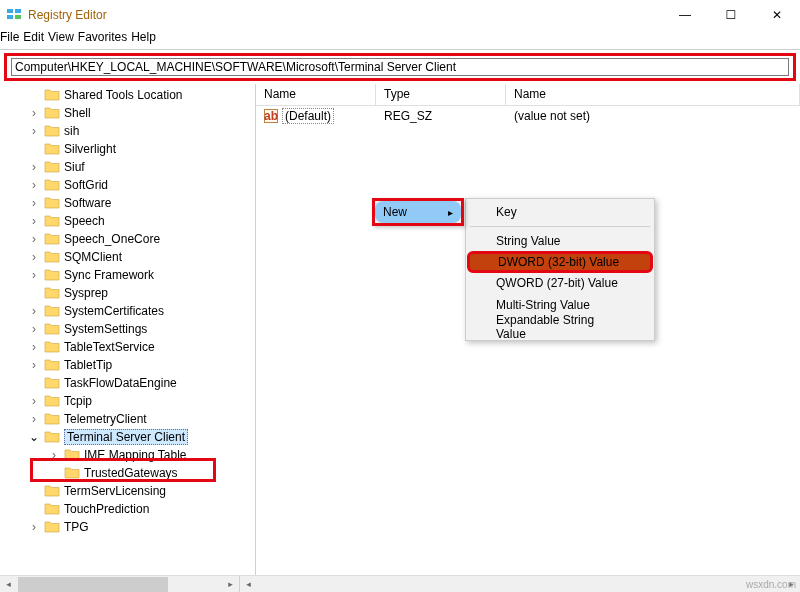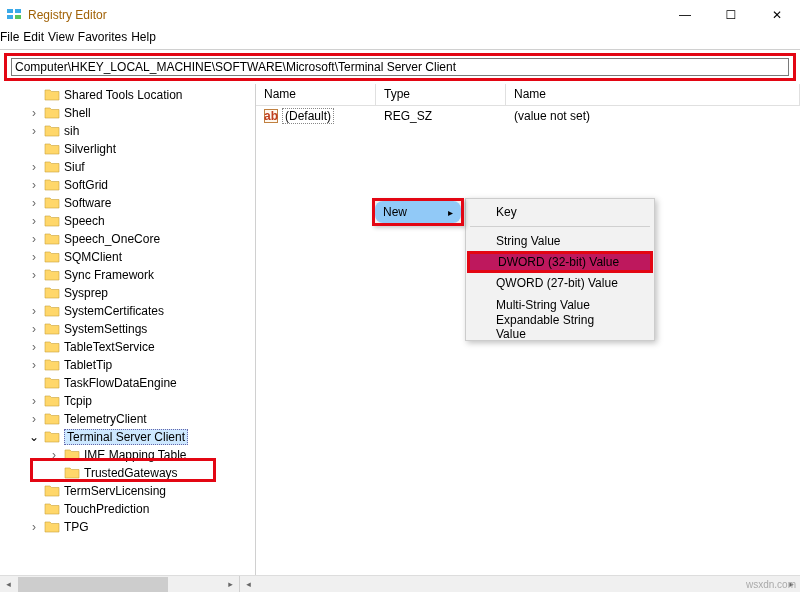--- a/index.html
+++ b/index.html
@@ -41,21 +41,21 @@
 .details-row .cell.data { flex: 1; }
 .string-icon { width: 14px; height: 14px; display: inline-flex; align-items: center; justify-content: center; border: 1px solid #c08040; background: #fff8f0; color: #c04020; font-size: 12px; font-weight: bold; }
 .def-label { border: 1px dotted #888; padding: 0 2px; }
 
 .ctx-submenu { position: absolute; top: 198px; left: 372px; border: 3px solid #e30613; background: #f0f0f0; width: 92px; box-shadow: 2px 2px 4px rgba(0,0,0,0.2); z-index: 11; }
 .ctx-submenu-item { height: 22px; display: flex; align-items: center; padding: 0 8px; background: #91c9f7; cursor: pointer; border-radius: 8px; }
 .ctx-submenu-item .arrow { margin-left: auto; font-size: 10px; }
 
 .ctx-menu { position: absolute; top: 198px; left: 465px; width: 190px; background: #f2f2f2; border: 1px solid #cccccc; box-shadow: 2px 2px 6px rgba(0,0,0,0.25); z-index: 10; padding: 2px; }
 .ctx-item { height: 22px; display: flex; align-items: center; padding: 0 30px 0 28px; cursor: pointer; }
-.ctx-item.hovered { background: #be185d; }
+.ctx-item.hovered { background: #c2410c; border-radius: 6px; }
 .ctx-item.highlighted-box { border: 3px solid #e30613; margin: -1px; }
 .ctx-sep { height: 1px; background: #d0d0d0; margin: 3px 2px; }
 
 .highlight-box { position: absolute; border: 3px solid #e30613; pointer-events: none; z-index: 5; }
 
 .scrollbar-h { position: absolute; bottom: 0; left: 0; right: 0; height: 17px; display: flex; background: #f0f0f0; border-top: 1px solid #ddd; }
 .scrollbar-h .tree-track { width: 240px; display: flex; align-items: center; border-right: 1px solid #d0d0d0; }
 .scrollbar-h .details-track { flex: 1; display: flex; align-items: center; }
 .sb-btn { width: 17px; height: 17px; display: flex; align-items: center; justify-content: center; background: #f0f0f0; color: #666; font-size: 9px; cursor: pointer; }
 .sb-thumb { height: 15px; background: #cdcdcd; margin: 1px; }

